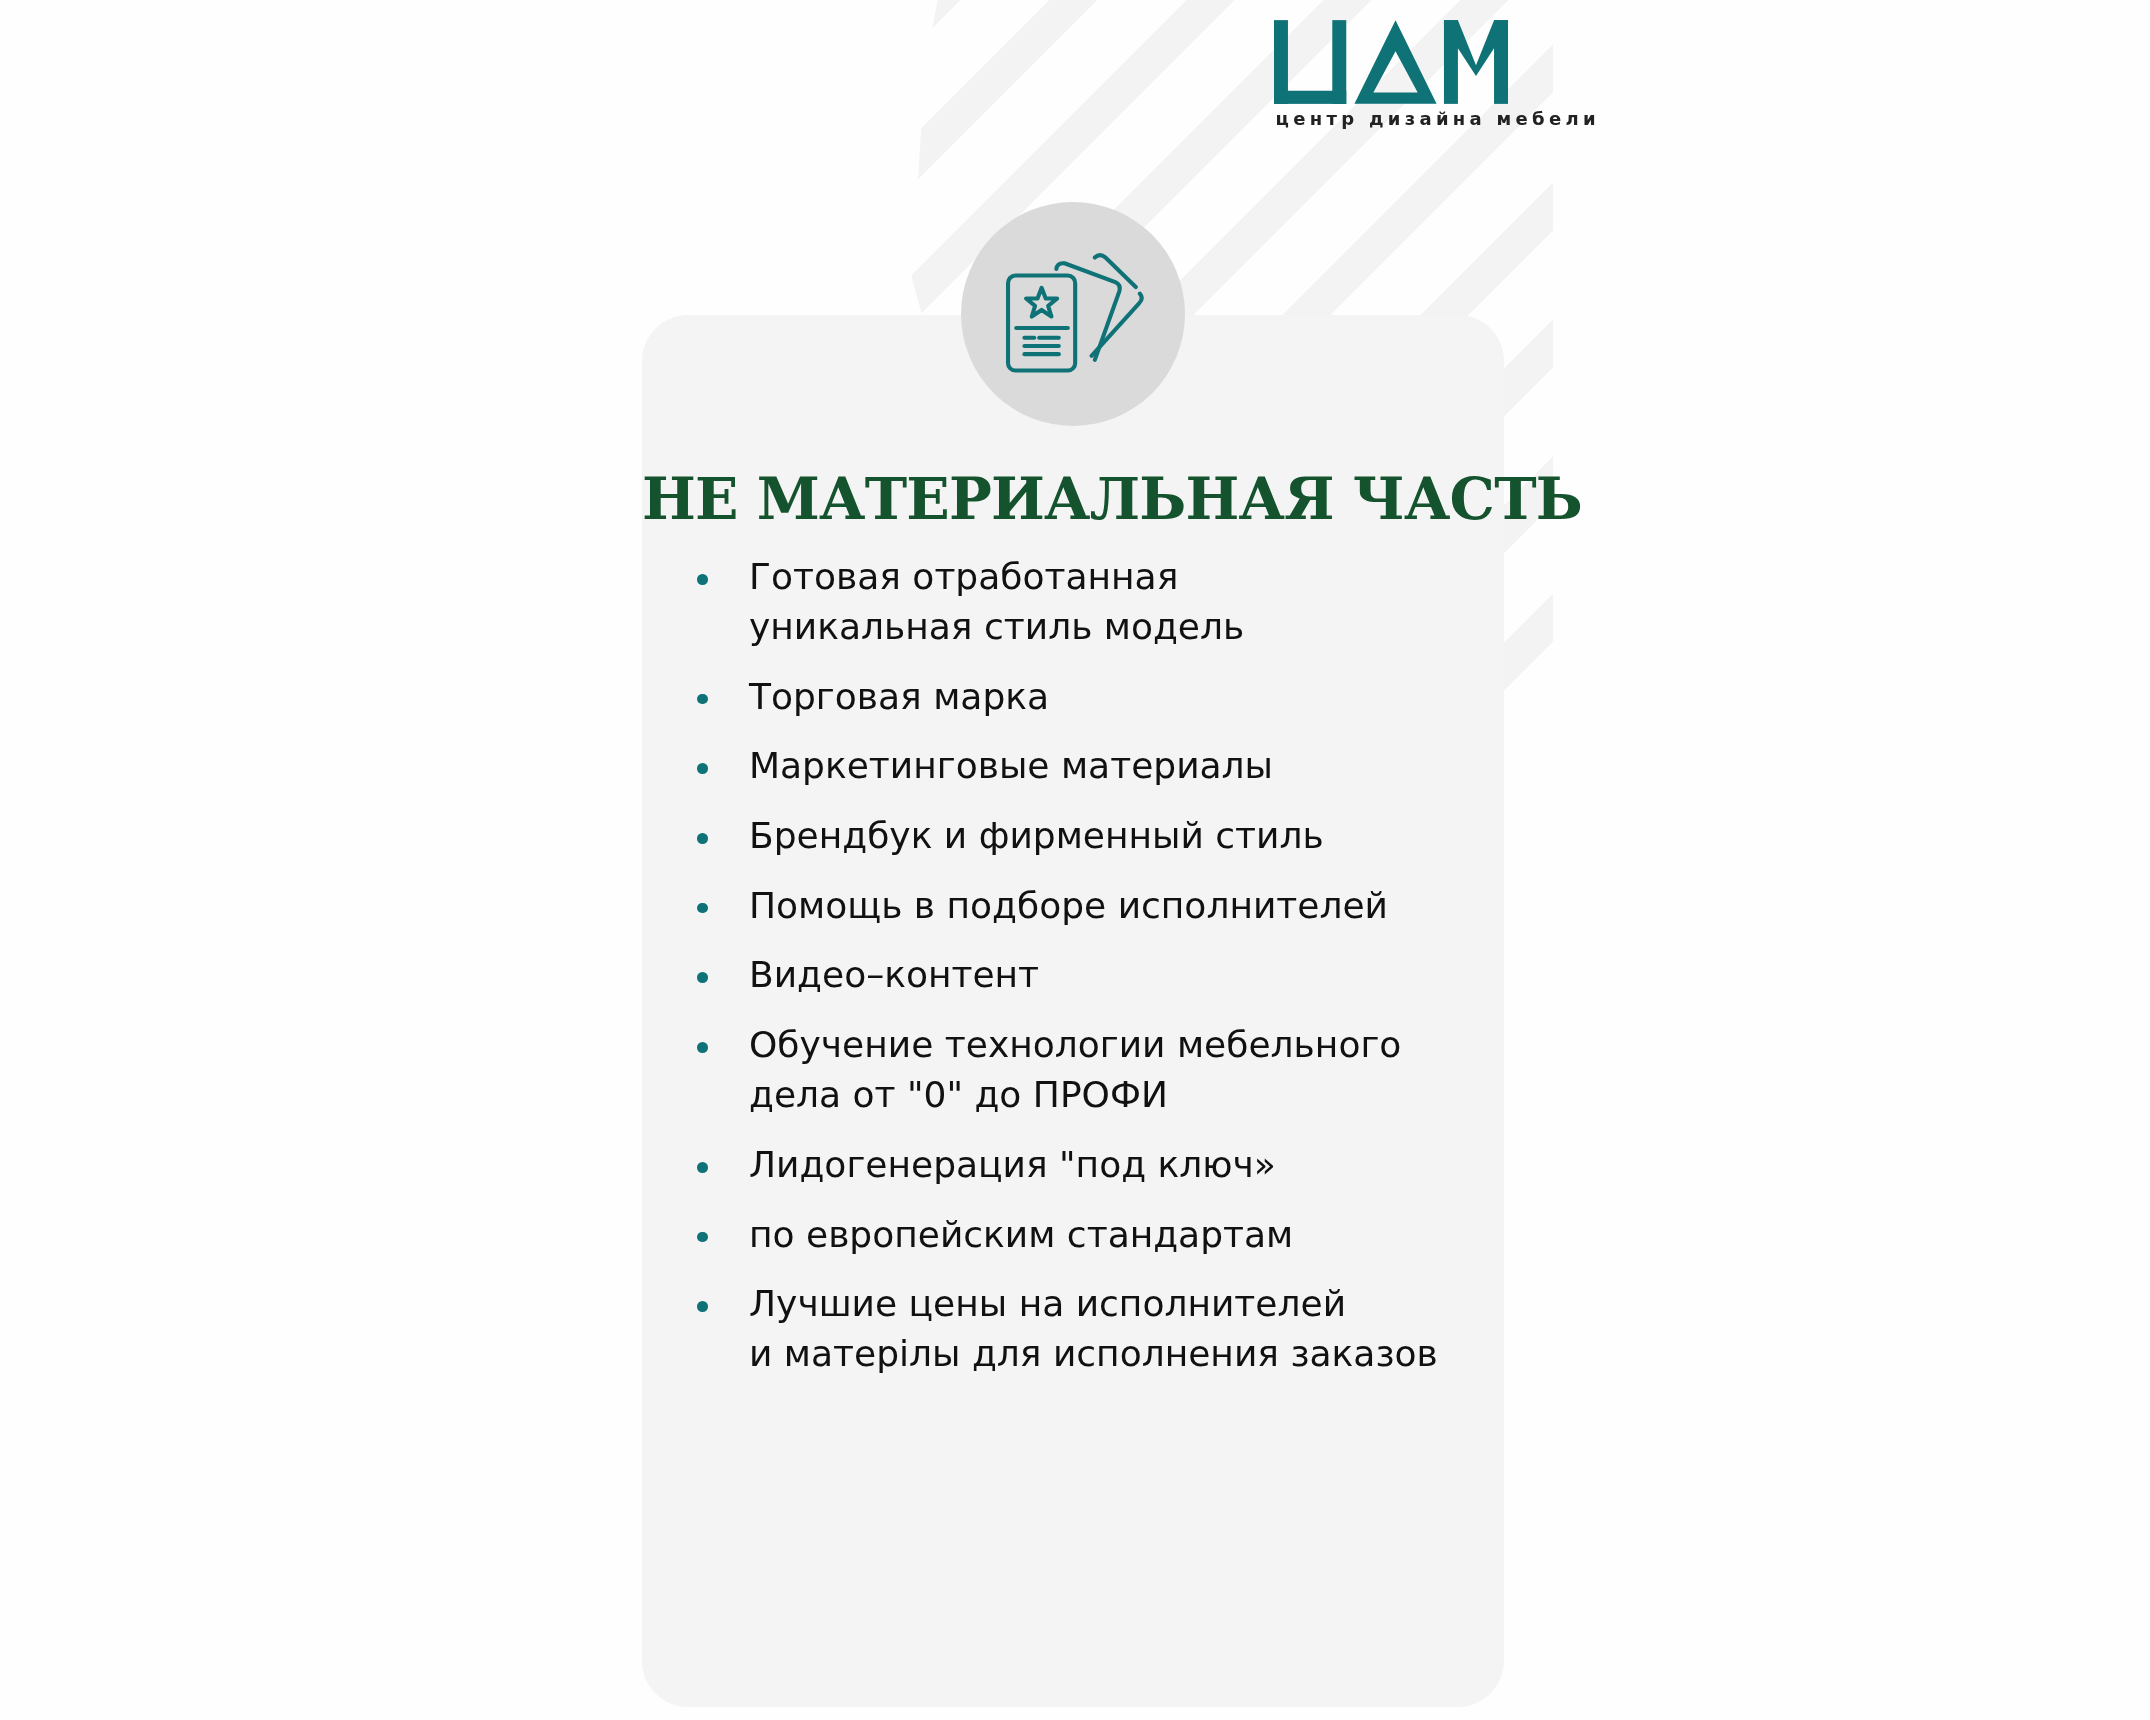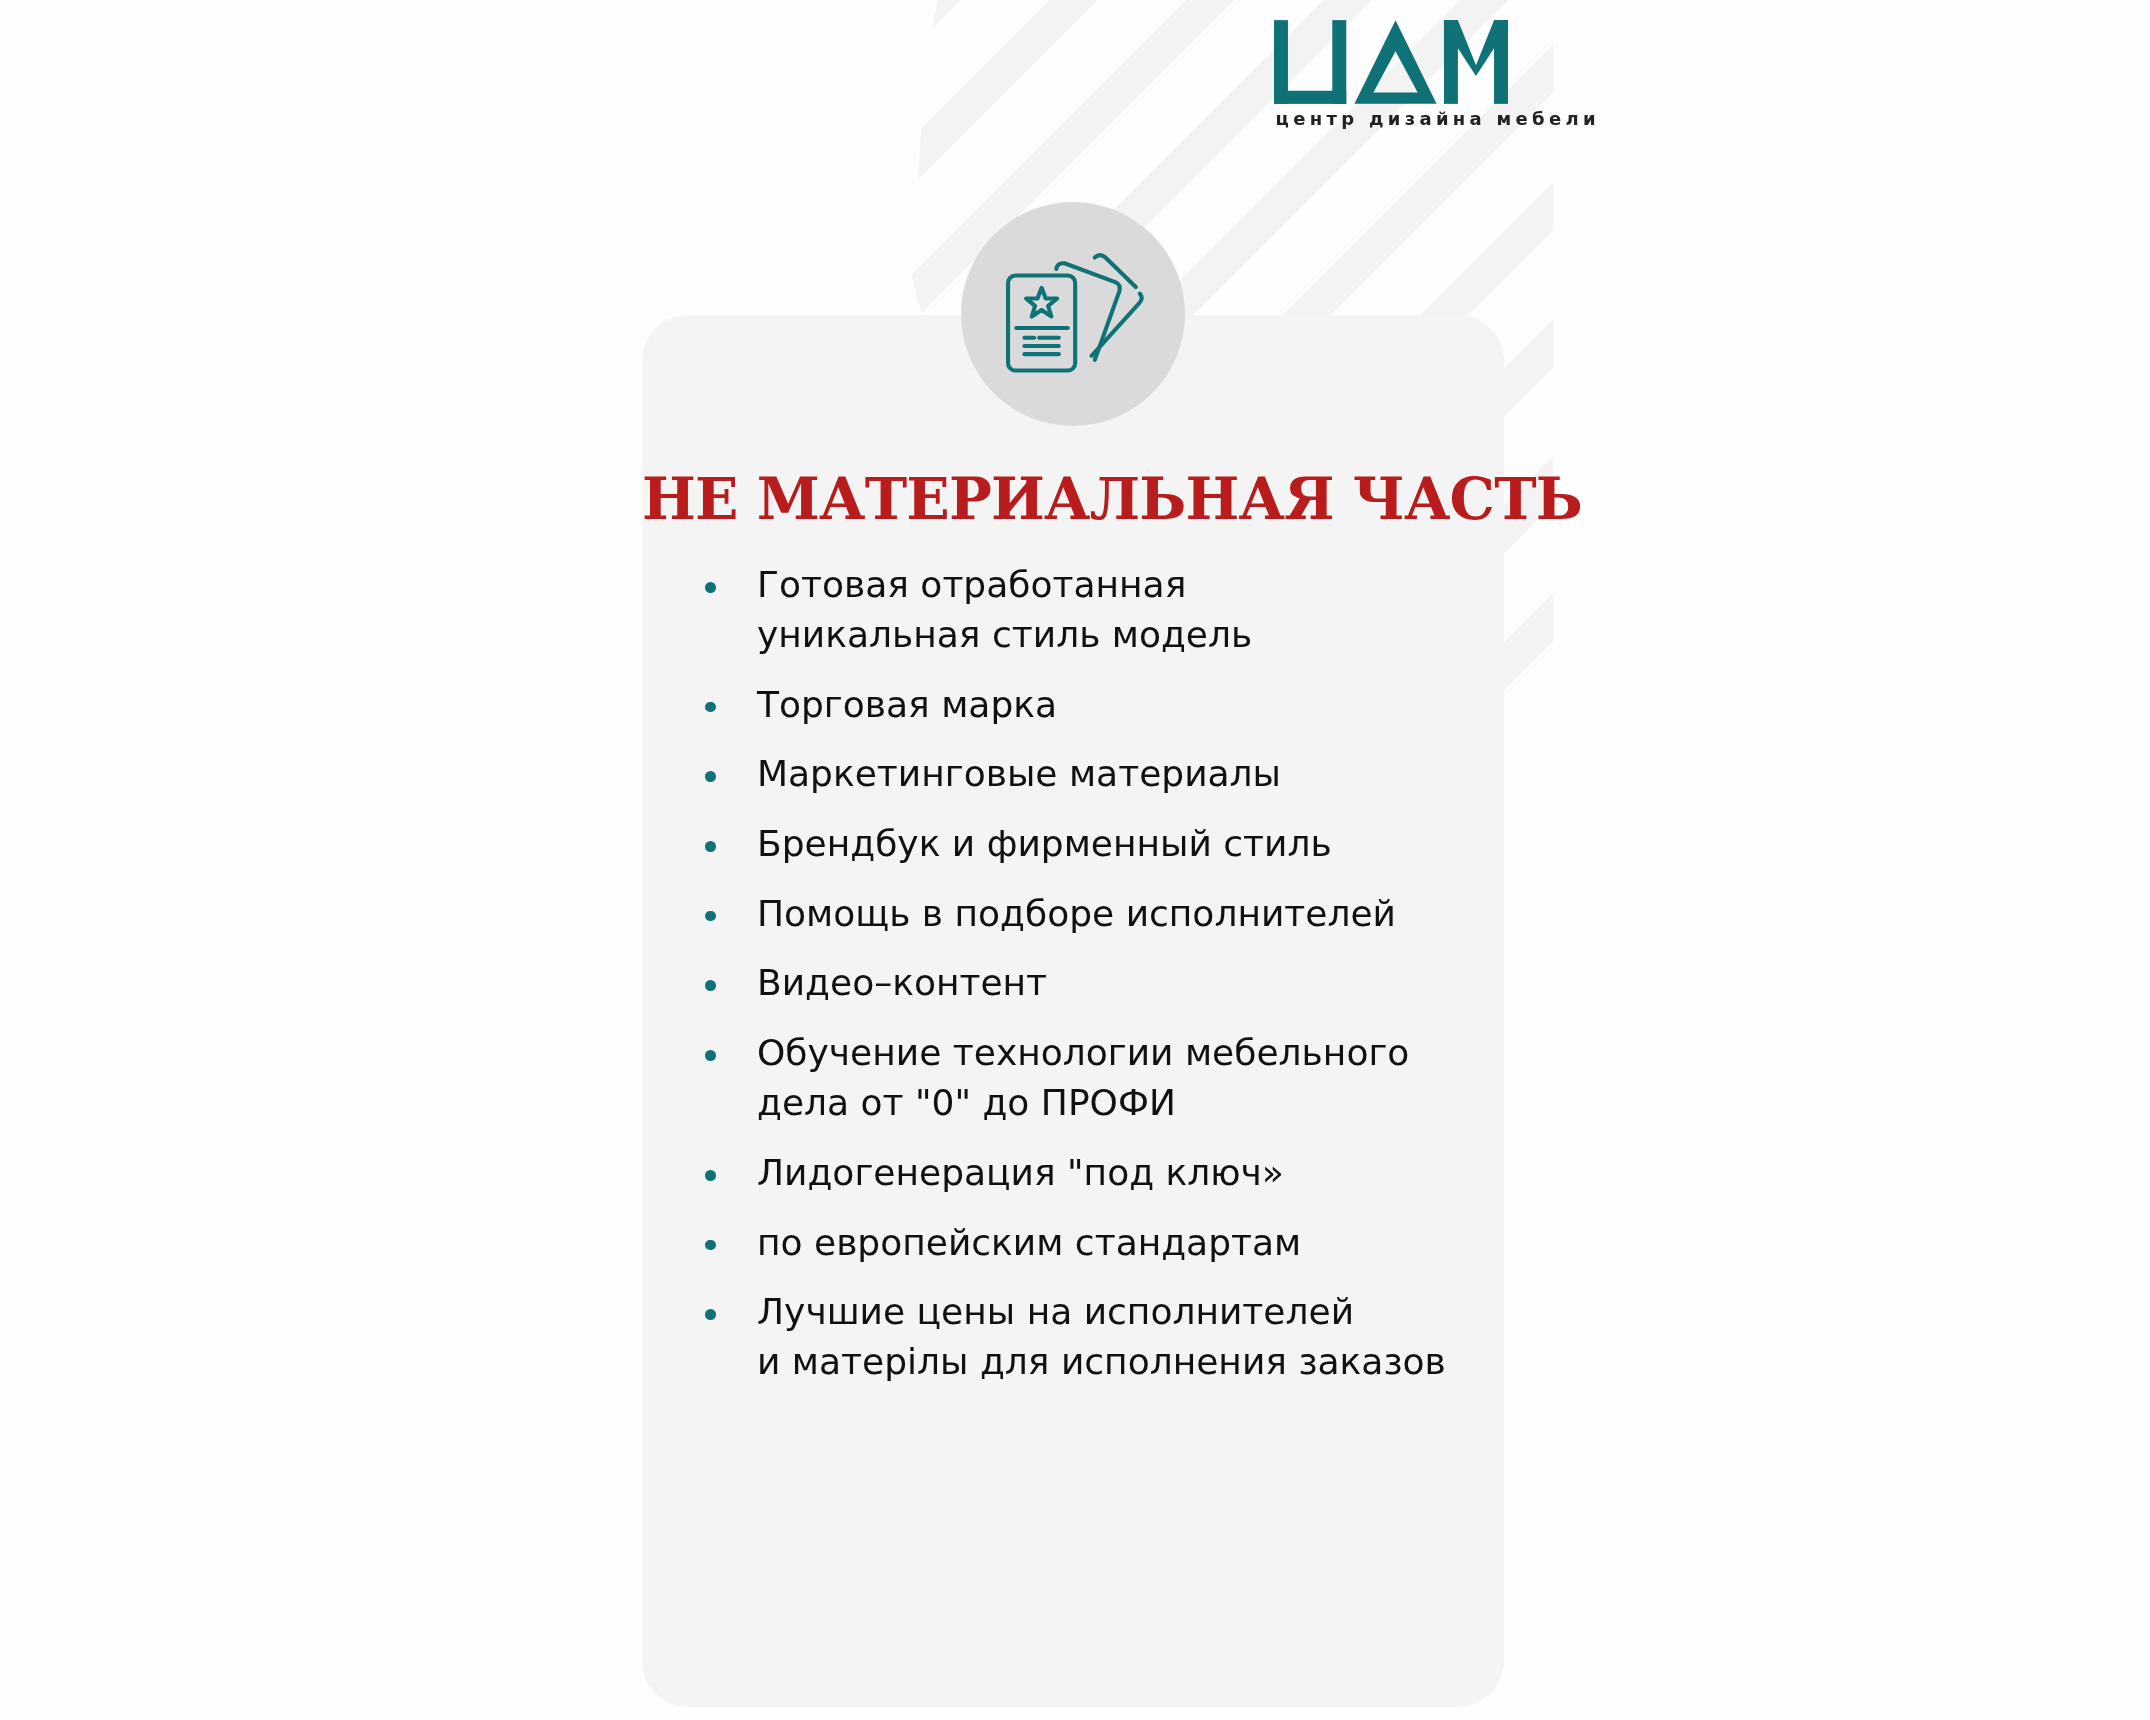--- a/index.html
+++ b/index.html
@@ -86,30 +86,30 @@
     .title {
       position: absolute;
       left: 642px;
       width: 862px;
       top: 464px;
       text-align: center;
       font-family: "DejaVu Serif", serif;
       font-weight: bold;
       font-size: 57px;
       line-height: 69px;
-      color: #b91c1c;
+      color: #14532d;
       letter-spacing: -0.8px;
       white-space: nowrap;
     }
     .list {
       position: absolute;
       left: 685px;
       top: 552px;
       width: 803px;
-      margin: 8px;
+      margin: 0;
       padding: 0;
       list-style: none;
     }
     .list-item {
       position: relative;
       padding-left: 64px;
       margin-bottom: 19.7px;
       font-family: "DejaVu Sans", sans-serif;
       font-size: 36px;
       line-height: 50px;

